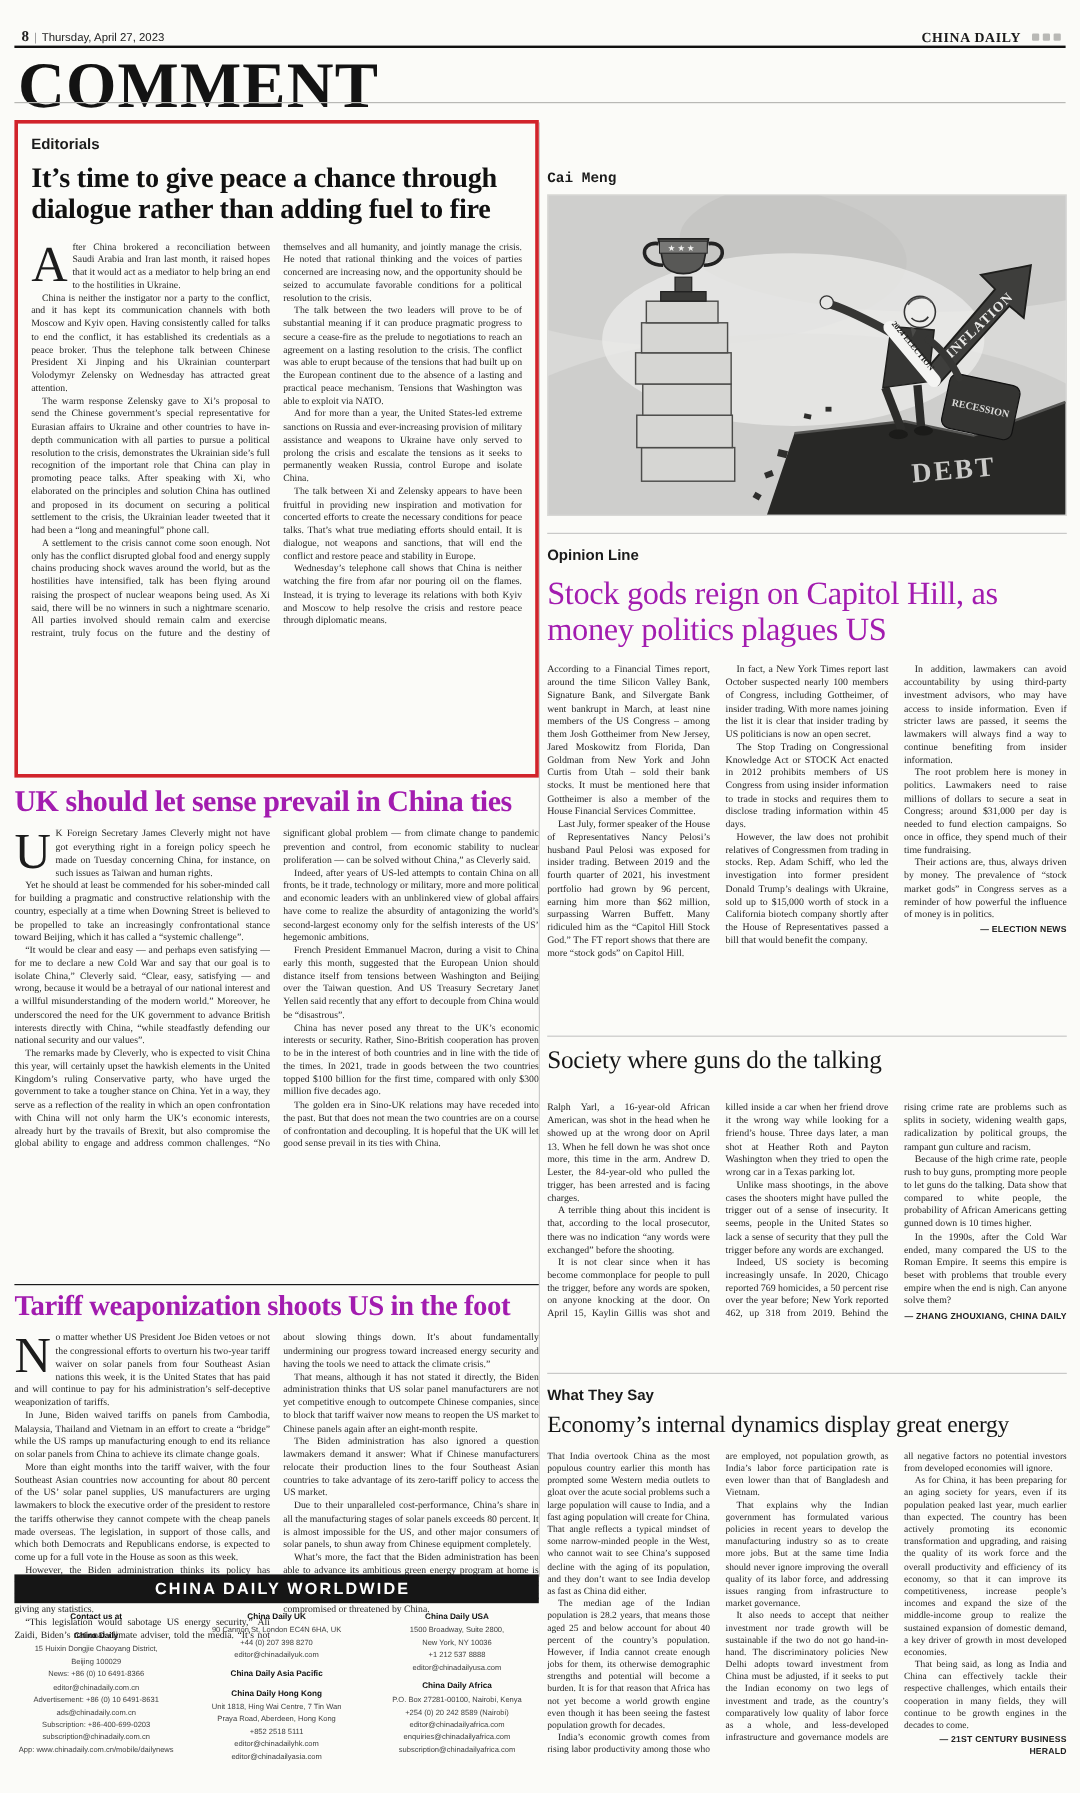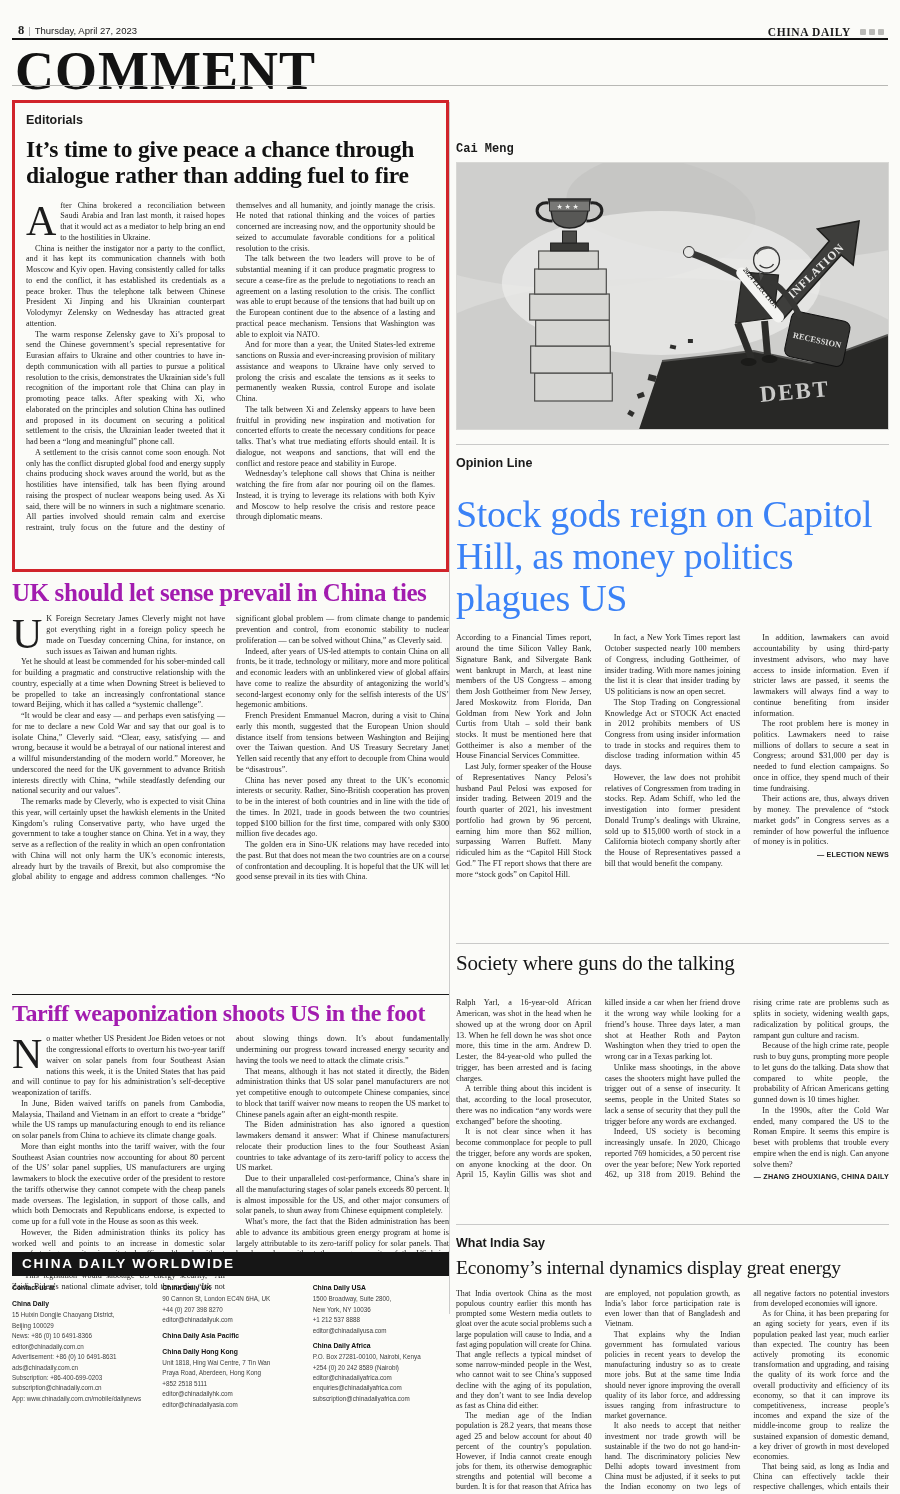--- a/index.html
+++ b/index.html
@@ -13,21 +13,21 @@
   .mh-icons{display:inline-block;margin-left:6px;vertical-align:1px;}
   .mh-icons i{display:inline-block;width:6px;height:6px;background:#b9b9b6;margin-left:3px;border-radius:1px;}
   .hdr-rule{position:absolute;top:38px;left:12px;right:12px;height:2px;background:#111;}
   .masthead{position:absolute;top:44px;left:15px;font-size:54px;font-weight:bold;line-height:1;letter-spacing:1px;color:#131313;}
   .masthead-rule{position:absolute;top:85px;left:12px;right:12px;height:1px;background:#b8b8b5;}
   
   .vrule{position:absolute;left:449px;top:102px;width:1px;height:1212px;background:#cccccb;}
   .col-left{position:absolute;left:12px;top:100px;width:437px;}
   .col-right{position:absolute;left:456px;top:140px;width:433px;}
   
-  .red-box{border:3px solid #d1242b;height:472px;box-sizing:border-box;padding:6px 11px 8px;background:#fbfbf8;}
+  .red-box{border:3px solid #d1242b;height:548px;box-sizing:border-box;padding:6px 11px 8px;background:#fbfbf8;}
   .kicker{font-family:"Liberation Sans",sans-serif;font-weight:bold;font-size:12.5px;color:#1c1c1c;margin:4px 0 9px;}
   .ed-headline{font-size:23.5px;font-weight:bold;line-height:1.12;letter-spacing:-.2px;color:#111;}
   .body-2col{column-count:2;column-gap:11px;text-align:justify;font-size:8.1px;line-height:1.33;overflow:hidden;color:#1c1c1c;}
   .red-box .body-2col{margin-top:12px;height:366px;}
   .body-2col p,.body-3col p{margin:0;}
   .body-2col p + p,.body-3col p + p{text-indent:9px;}
   .dropcap p:first-child::first-letter{float:left;font-size:42px;line-height:.82;padding:3px 4px 0 0;}
   
   .uk{margin-top:8px;}
   .lg-headline{font-size:25px;font-weight:bold;line-height:1.05;letter-spacing:-.4px;color:#a21caf;}
@@ -35,31 +35,31 @@
   .rule-dark{height:1px;background:#1a1a1a;margin:10px 0 6px;}
   .tariff .lg-headline{font-size:24px;}
   .tariff .body-2col{margin-top:8px;height:274px;}
   
   .credit{font-family:Liberation Mono, monospace;font-weight:bold;font-size:12px;margin:2px 0 0;}
   .cartoon{margin-top:6px;height:266px;border:1px solid #d8d8d5;background:#e2e2e0;}
   .cartoon svg{display:block;width:100%;height:100%;}
   
   .divider{height:1px;background:#c9c9c8;margin-top:14px;}
   .sect-label{font-family:"Liberation Sans",sans-serif;font-weight:bold;font-size:12.5px;margin-top:11px;}
-  .op-headline{font-size:38px;line-height:1.1;letter-spacing:-.3px;margin-top:24px;color:#3b82f6;}
+  .op-headline{font-size:27px;line-height:1.1;letter-spacing:-.3px;margin-top:10px;color:#a21caf;}
   .body-3col{column-count:3;column-gap:13px;text-align:justify;font-size:8.2px;line-height:1.31;overflow:hidden;color:#1c1c1c;}
   .op .body-3col{margin-top:14px;height:296px;}
   .soc-headline{font-size:21px;line-height:1.1;margin-top:8px;letter-spacing:-.2px;color:#161616;}
   .soc .body-3col{margin-top:23px;height:212px;}
   .wts-headline{font-size:19.5px;line-height:1.1;margin-top:7px;letter-spacing:-.2px;color:#161616;}
   .wts .body-3col{margin-top:10px;height:278px;font-size:7.9px;line-height:1.29;}
   p.attr{text-align:right;font-weight:bold;font-size:7.2px;font-family:"Liberation Sans",sans-serif;
          letter-spacing:.2px;margin-top:2px;text-indent:0 !important;color:#222;}
   
-  .worldwide{position:absolute;left:12px;top:1252px;width:437px;}
+  .worldwide{position:absolute;left:12px;top:1312px;width:437px;text-align:center;}
   .ww-bar{background:#161616;color:#fff;font-family:"Liberation Sans",sans-serif;font-weight:bold;
           font-size:13.5px;letter-spacing:1.8px;padding:4px 0 5px 10px;}
   .ww-cols{display:flex;gap:14px;margin-top:7px;font-family:"Liberation Sans",sans-serif;
            font-size:6.3px;color:#3d3d3d;line-height:1.5;}
   .ww-cols>div{flex:1;}
   .ww-cols p{margin:0 0 1px;text-indent:0;}
   .ww-cols p.fb{font-weight:bold;color:#111;font-size:6.8px;margin-top:6px;}
   .ww-cols p.fb:first-child{margin-top:0;}
 </style>
 </head>
@@ -276,21 +276,21 @@
           <p>Indeed, US society is becoming increasingly unsafe. In 2020, Chicago reported 769 homicides, a 50 percent rise over the year before; New York reported 462, up 318 from 2019. Behind the rising crime rate are problems such as splits in society, widening wealth gaps, radicalization by political groups, the rampant gun culture and racism.</p>
           <p>Because of the high crime rate, people rush to buy guns, prompting more people to let guns do the talking. Data show that compared to white people, the probability of African Americans getting gunned down is 10 times higher.</p>
           <p>In the 1990s, after the Cold War ended, many compared the US to the Roman Empire. It seems this empire is beset with problems that trouble every empire when the end is nigh. Can anyone solve them?</p>
           <p class="attr">— ZHANG ZHOUXIANG, CHINA DAILY</p>
         </div>
     </div>
 
     <div class="divider"></div>
 
     <div class="wts">
-      <div class="sect-label">What India Say</div>
+      <div class="sect-label">What They Say</div>
       <div class="wts-headline">Economy’s internal dynamics display great energy</div>
       <div class="body-3col">
           <p>That India overtook China as the most populous country earlier this month has prompted some Western media outlets to gloat over the acute social problems such a large population will cause to India, and a fast aging population will create for China. That angle reflects a typical mindset of some narrow-minded people in the West, who cannot wait to see China’s supposed decline with the aging of its population, and they don’t want to see India develop as fast as China did either.</p>
           <p>The median age of the Indian population is 28.2 years, that means those aged 25 and below account for about 40 percent of the country’s population. However, if India cannot create enough jobs for them, its otherwise demographic strengths and potential will become a burden. It is for that reason that Africa has not yet become a world growth engine even though it has been seeing the fastest population growth for decades.</p>
           <p>India’s economic growth comes from rising labor productivity among those who are employed, not population growth, as India’s labor force participation rate is even lower than that of Bangladesh and Vietnam.</p>
           <p>That explains why the Indian government has formulated various policies in recent years to develop the manufacturing industry so as to create more jobs. But at the same time India should never ignore improving the overall quality of its labor force, and addressing issues ranging from infrastructure to market governance.</p>
           <p>It also needs to accept that neither investment nor trade growth will be sustainable if the two do not go hand-in-hand. The discriminatory policies New Delhi adopts toward investment from China must be adjusted, if it seeks to put the Indian economy on two legs of investment and trade, as the country’s comparatively low quality of labor force as a whole, and less-developed infrastructure and governance models are all negative factors no potential investors from developed economies will ignore.</p>
           <p>As for China, it has been preparing for an aging society for years, even if its population peaked last year, much earlier than expected. The country has been actively promoting its economic transformation and upgrading, and raising the quality of its work force and the overall productivity and efficiency of its economy, so that it can improve its competitiveness, increase people’s incomes and expand the size of the middle-income group to realize the sustained expansion of domestic demand, a key driver of growth in most developed economies.</p>
           <p>That being said, as long as India and China can effectively tackle their respective challenges, which entails their cooperation in many fields, they will continue to be growth engines in the decades to come.</p>
           <p class="attr">— 21ST CENTURY BUSINESS HERALD</p>

